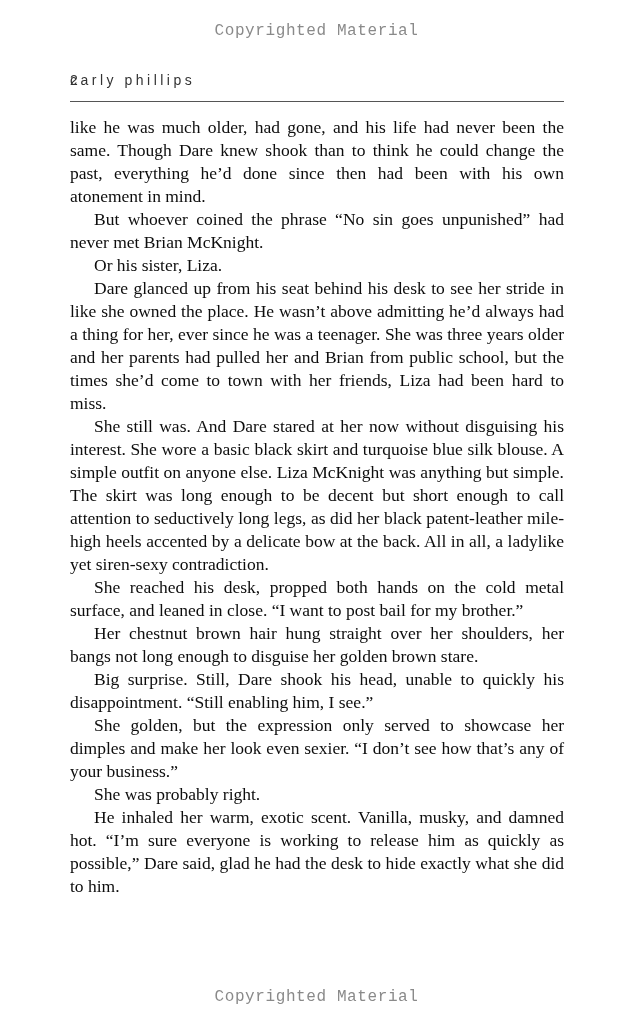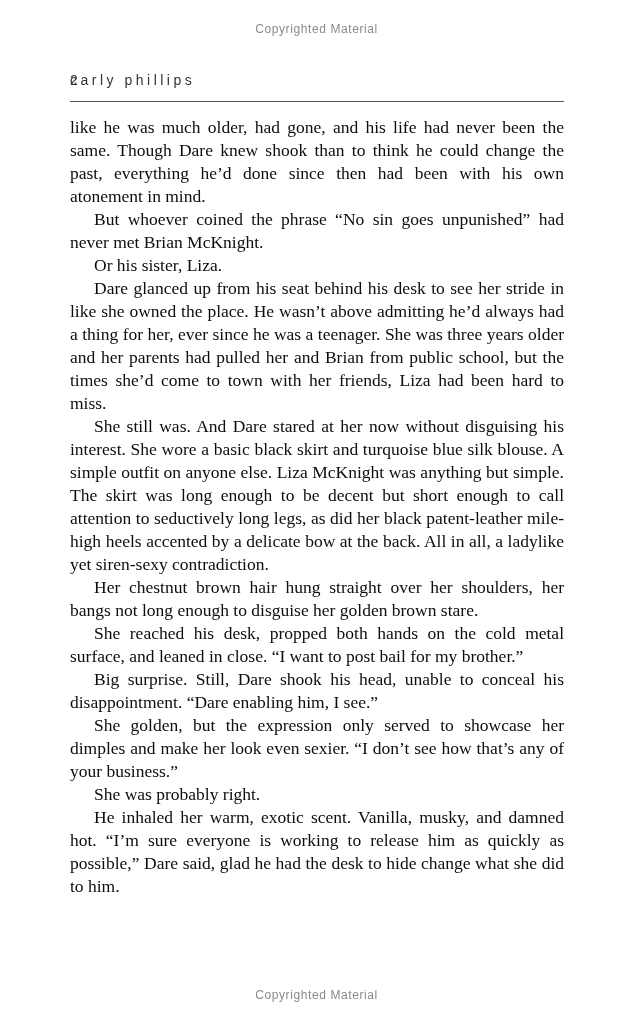--- a/index.html
+++ b/index.html
@@ -14,22 +14,22 @@
     background: #ffffff;
     overflow: hidden;
     font-family: "Liberation Serif", serif;
     color: #111111;
   }
   .copyright-notice {
     position: absolute;
     left: 0;
     width: 100%;
     text-align: center;
-    font-family: Liberation Sans, sans-serif;
-    font-size: 12px;
+    font-family: Liberation Mono, monospace;
+    font-size: 16px;
     letter-spacing: 0.6px;
     color: #8a8a8a;
   }
   .copyright-top { top: 22px; }
   .copyright-bottom { top: 988px; }
 
   .running-head {
     position: absolute;
     top: 72px;
     left: 70px;
@@ -92,23 +92,23 @@
   </div>
 
   <div class="head-rule"></div>
 
   <div class="body-text">
       <p class="para">like he was much older, had gone, and his life had never been the same. Though Dare knew shook than to think he could change the past, everything he’d done since then had been with his own atonement in mind.</p>
       <p class="para indent">But whoever coined the phrase “No sin goes unpunished” had never met Brian McKnight.</p>
       <p class="para indent">Or his sister, Liza.</p>
       <p class="para indent">Dare glanced up from his seat behind his desk to see her stride in like she owned the place. He wasn’t above admitting he’d always had a thing for her, ever since he was a teenager. She was three years older and her parents had pulled her and Brian from public school, but the times she’d come to town with her friends, Liza had been hard to miss.</p>
       <p class="para indent">She still was. And Dare stared at her now without disguising his interest. She wore a basic black skirt and turquoise blue silk blouse. A simple outfit on anyone else. Liza McKnight was anything but simple. The skirt was long enough to be decent but short enough to call attention to seductively long legs, as did her black patent-leather mile-high heels accented by a delicate bow at the back. All in all, a ladylike yet siren-sexy contradiction.</p>
+      <p class="para indent">She reached his desk, propped both hands on the cold metal surface, and leaned in close. “I want to post bail for my brother.”</p>
       <p class="para indent">Her chestnut brown hair hung straight over her shoulders, her bangs not long enough to disguise her golden brown stare.</p>
-      <p class="para indent">She reached his desk, propped both hands on the cold metal surface, and leaned in close. “I want to post bail for my brother.”</p>
-      <p class="para indent">Big surprise. Still, Dare shook his head, unable to conceal his disappointment. “Dare enabling him, I see.”</p>
+      <p class="para indent">Big surprise. Still, Dare shook his head, unable to quickly his disappointment. “Still enabling him, I see.”</p>
       <p class="para indent">She golden, but the expression only served to showcase her dimples and make her look even sexier. “I don’t see how that’s any of your business.”</p>
       <p class="para indent">She was probably right.</p>
-      <p class="para indent">He inhaled her warm, exotic scent. Vanilla, musky, and damned hot. “I’m sure everyone is working to release him as quickly as possible,” Dare said, glad he had the desk to hide change what she did to him.</p>
+      <p class="para indent">He inhaled her warm, exotic scent. Vanilla, musky, and damned hot. “I’m sure everyone is working to release him as quickly as possible,” Dare said, glad he had the desk to hide exactly what she did to him.</p>
     </div>
 
   <div class="copyright-notice copyright-bottom">Copyrighted Material</div>
 
 </div>
 
 </body></html>

